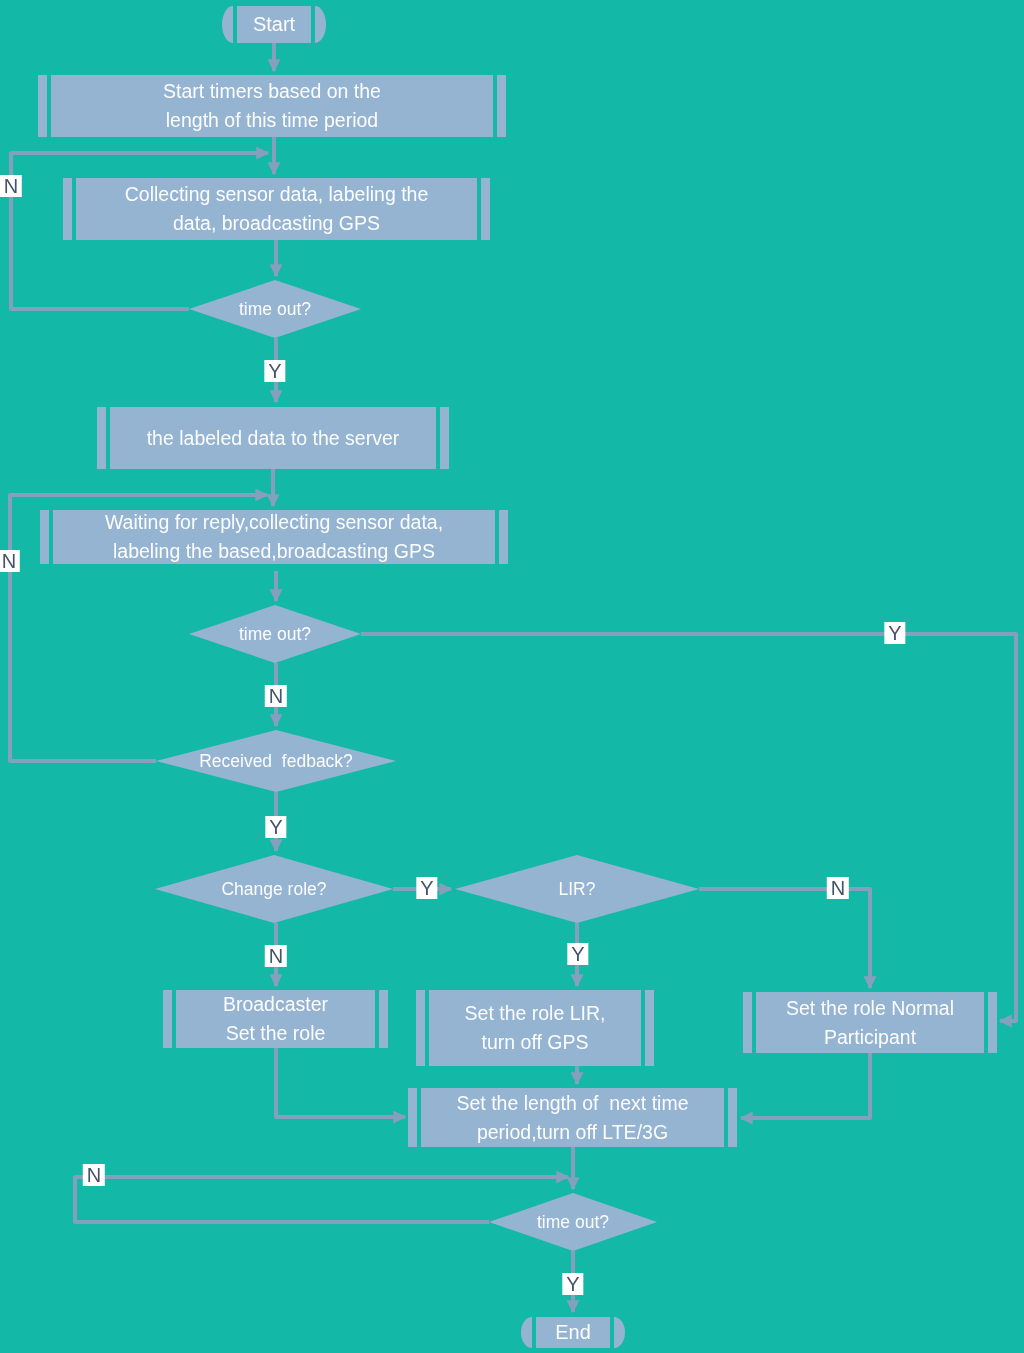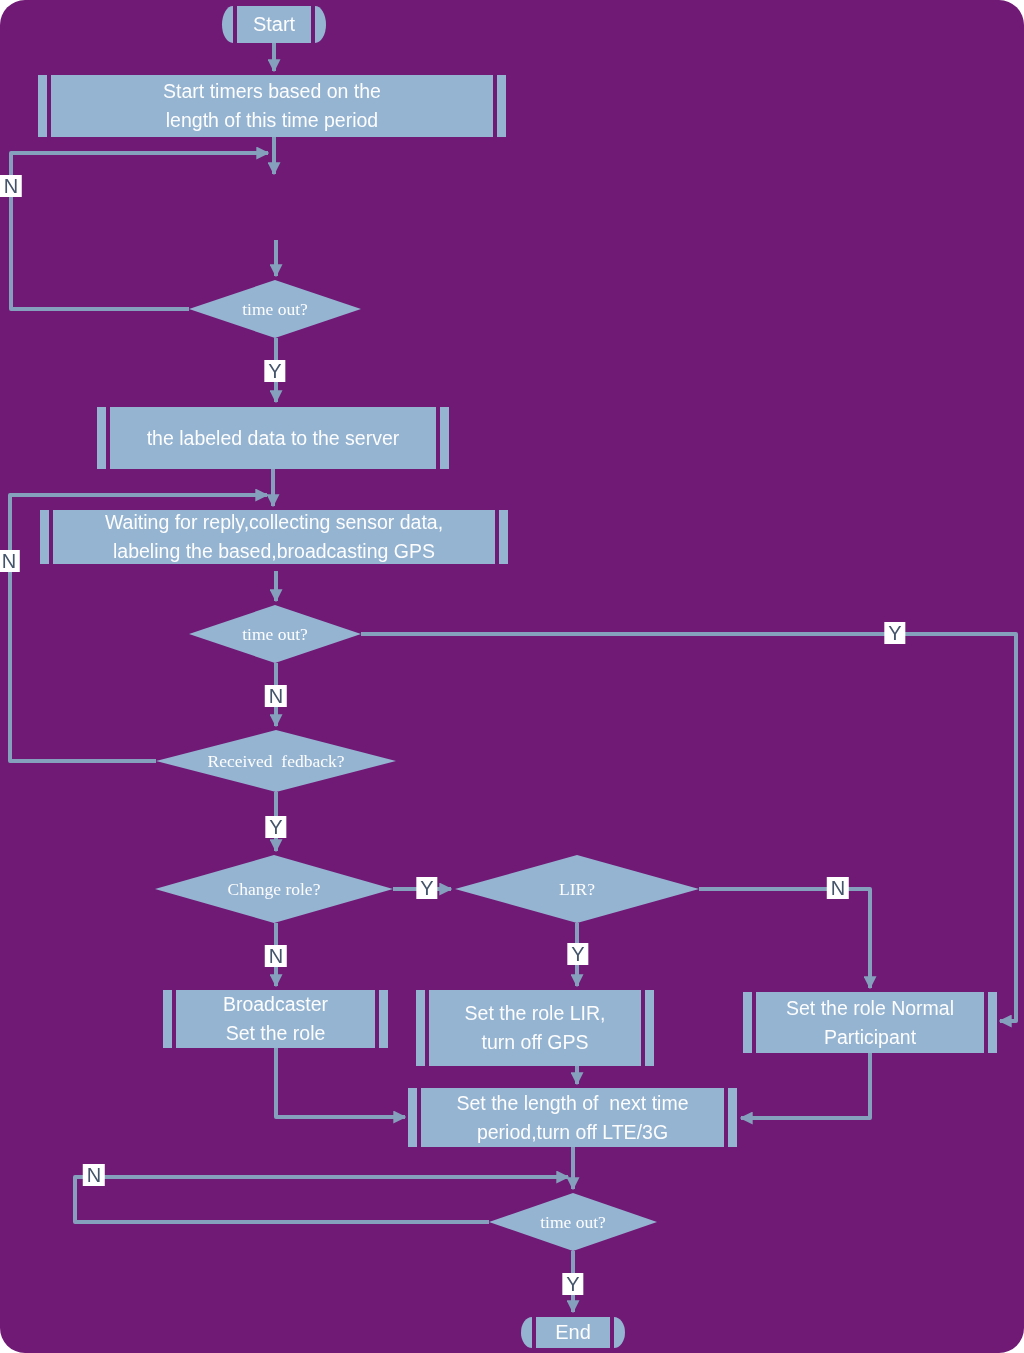--- a/index.html
+++ b/index.html
@@ -1,22 +1,21 @@
 <!DOCTYPE html>
 <html style="--fill: #95b4d2; --line: #84a0bc; --label: #44546a; --text: #fdfdfe;"><head>
 <meta charset="utf-8">
 <style>
   html,body{margin:0;padding:0;background:#ffffff;}
   #canvas{
     position:relative;
     width:1024px;height:1353px;
-    background:#701a75;
+    background:#14b8a6;
     font-family:"Liberation Sans", sans-serif;
     overflow:hidden;
-    border-radius:25px;
   }
   #connector-layer{position:absolute;left:0;top:0;width:1024px;height:1353px;}
   #connector-layer path{fill:none;stroke:var(--line);stroke-width:4;stroke-linejoin:round;}
   #connector-layer marker path{fill:var(--line);stroke:none;}
 
   
   .proc{position:absolute;display:flex;gap:4px;}
   .proc .bar{width:9px;background:var(--fill);flex:0 0 9px;}
   .proc .body{
     flex:1;background:var(--fill);color:var(--text);
@@ -35,21 +34,21 @@
     display:flex;align-items:center;justify-content:center;font-size:20px;
   }
 
   
   .diamond{
     position:absolute;background:var(--fill);
     clip-path:polygon(50% 0,100% 50%,50% 100%,0 50%);
     display:flex;align-items:center;justify-content:center;
     color:var(--text);font-size:17.5px;
   }
-  .diamond span{white-space:pre;font-family:Liberation Serif, serif;}
+  .diamond span{white-space:pre;}
 
   
   .blabel{
     position:absolute;transform:translate(-50%,-50%);
     color:var(--label);font-size:20px;line-height:22px;
     background:#ffffff;padding:0 4px;
   }
 </style>
 </head>
 <body>
@@ -95,20 +94,28 @@
 
   <div class="proc" style="left:38px;top:75px;width:468px;height:62px">
     <div class="bar"></div>
     <div class="body">
       <span>Start timers based on the</span>
       <span>length of this time period</span>
     </div>
     <div class="bar"></div>
   </div>
 
+  <div class="proc" style="left:63px;top:178px;width:427px;height:62px">
+    <div class="bar"></div>
+    <div class="body">
+      <span>Collecting sensor data, labeling the</span>
+      <span>data, broadcasting GPS</span>
+    </div>
+    <div class="bar"></div>
+  </div>
 
   <div class="proc" style="left:97px;top:407px;width:352px;height:62px">
     <div class="bar"></div>
     <div class="body">
       <span>the labeled data to the server</span>
     </div>
     <div class="bar"></div>
   </div>
 
   <div class="proc" style="left:40px;top:510px;width:468px;height:54px">

